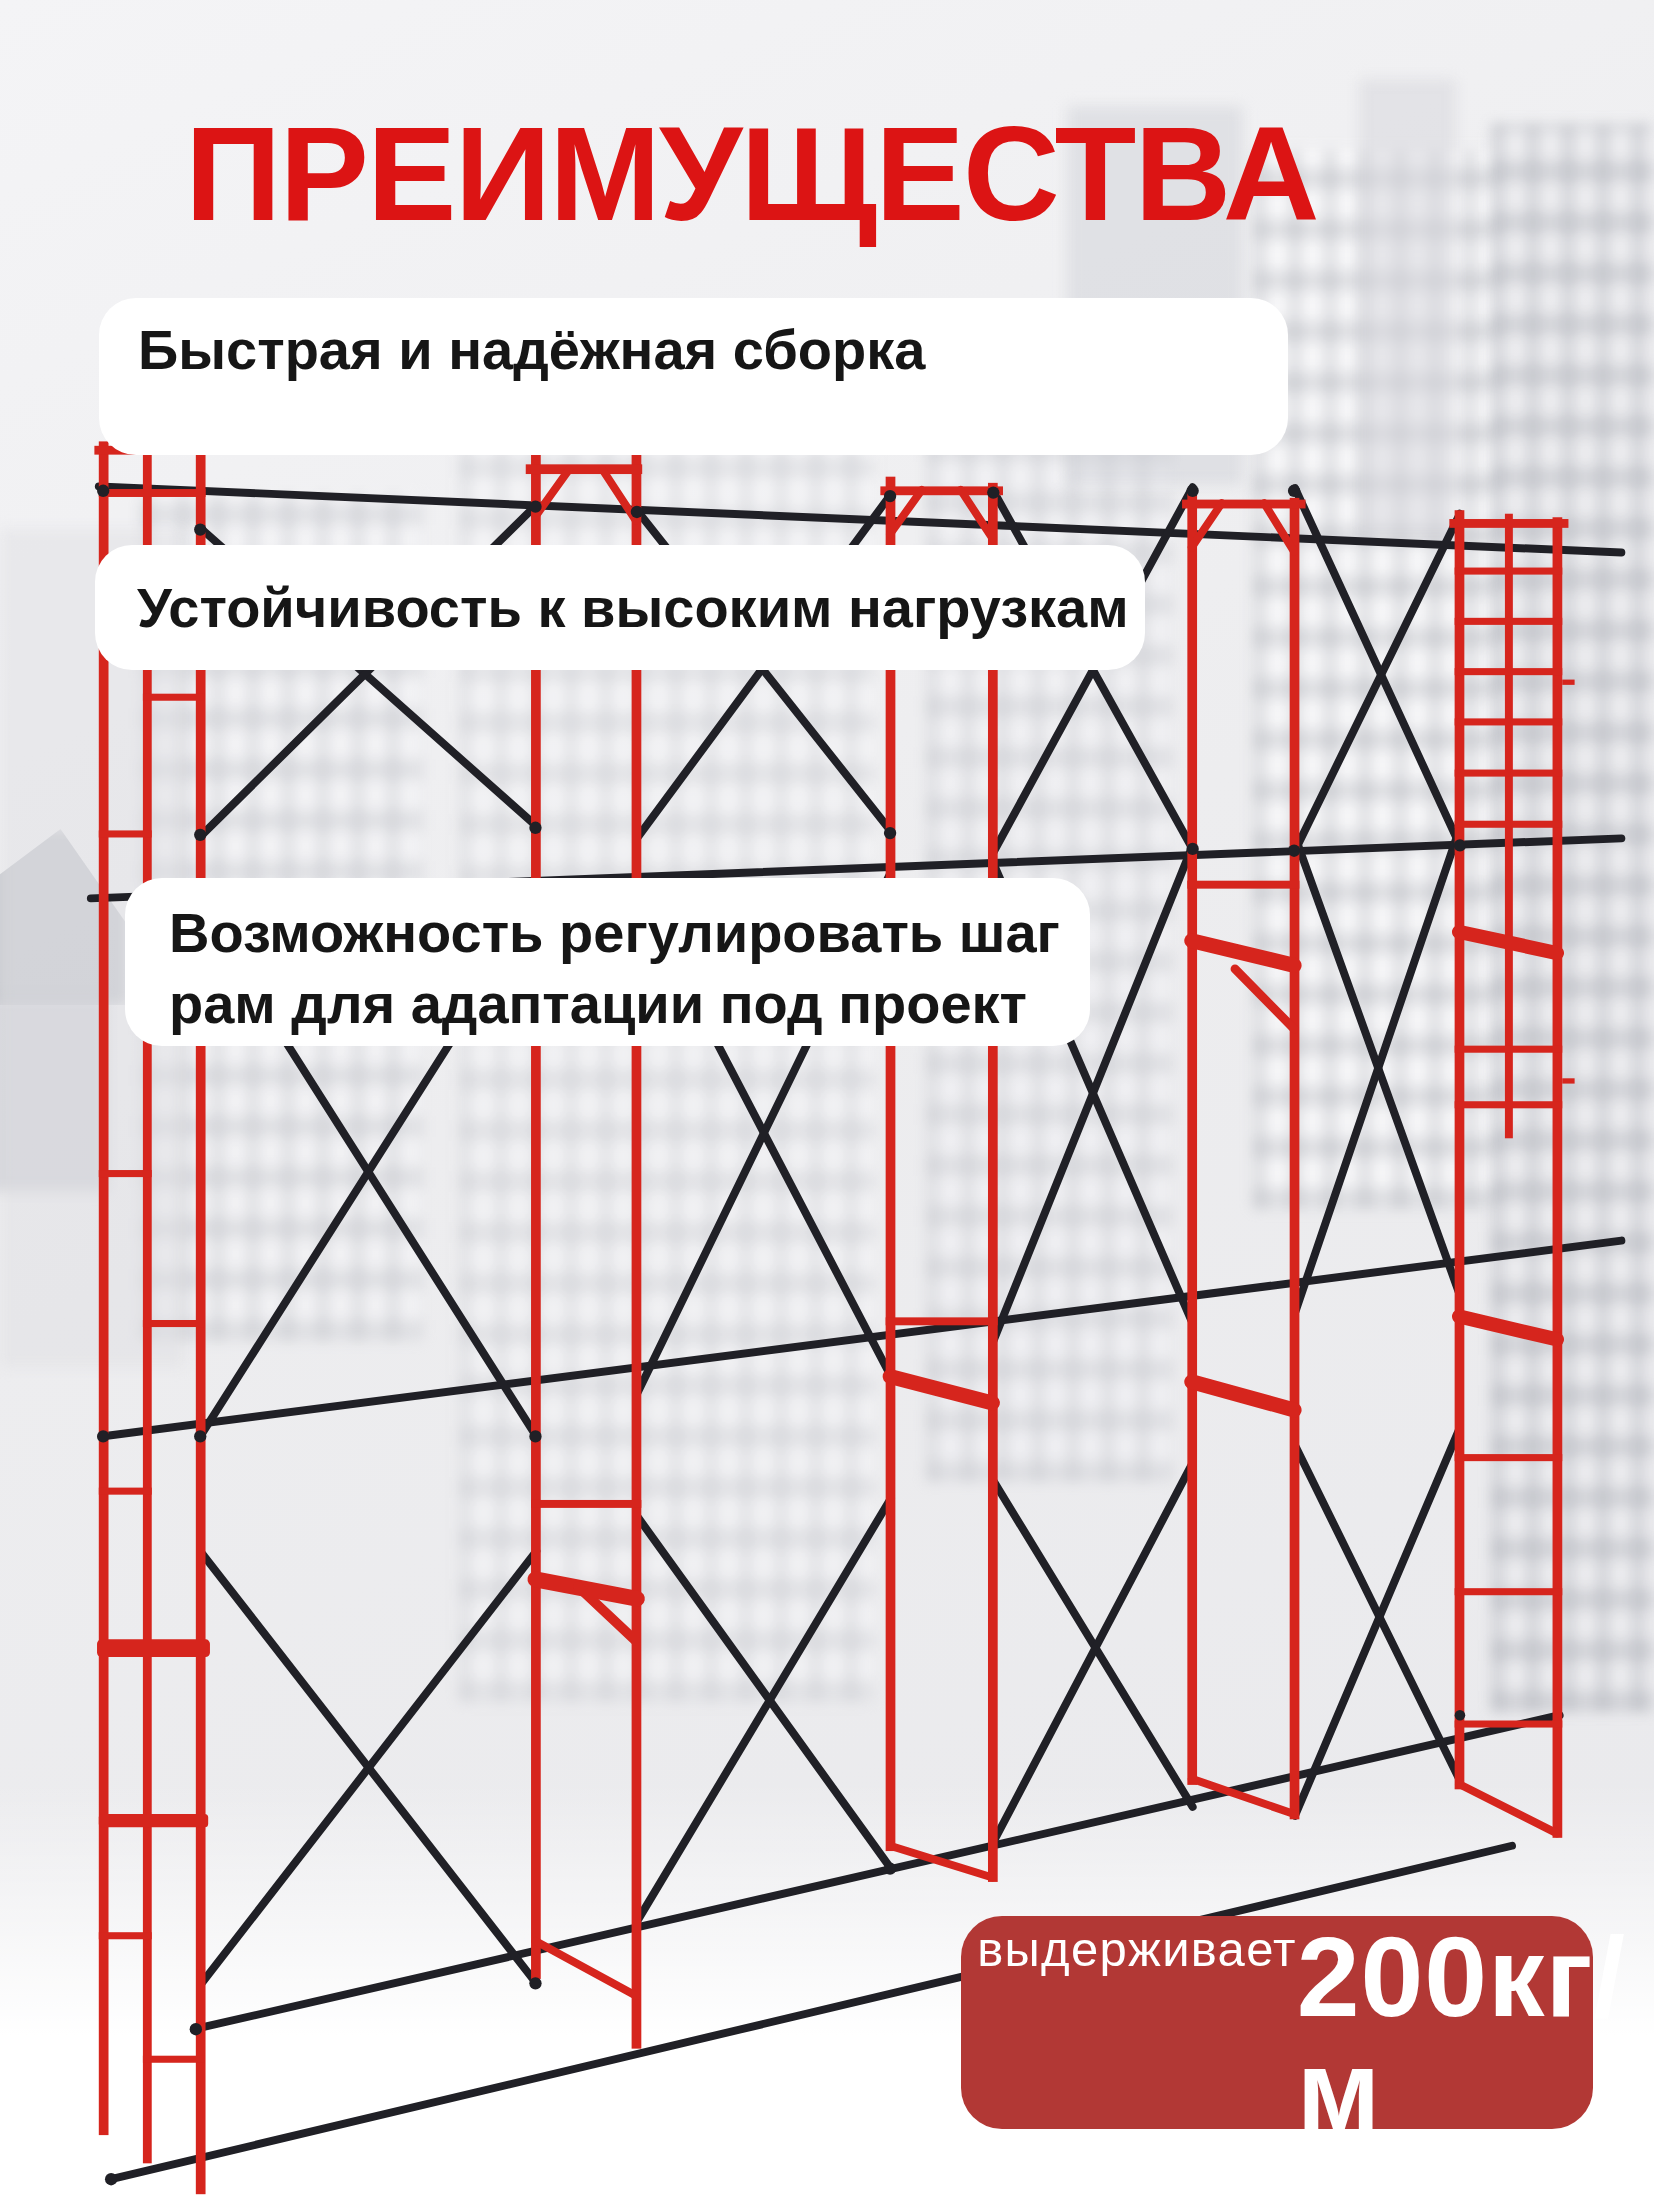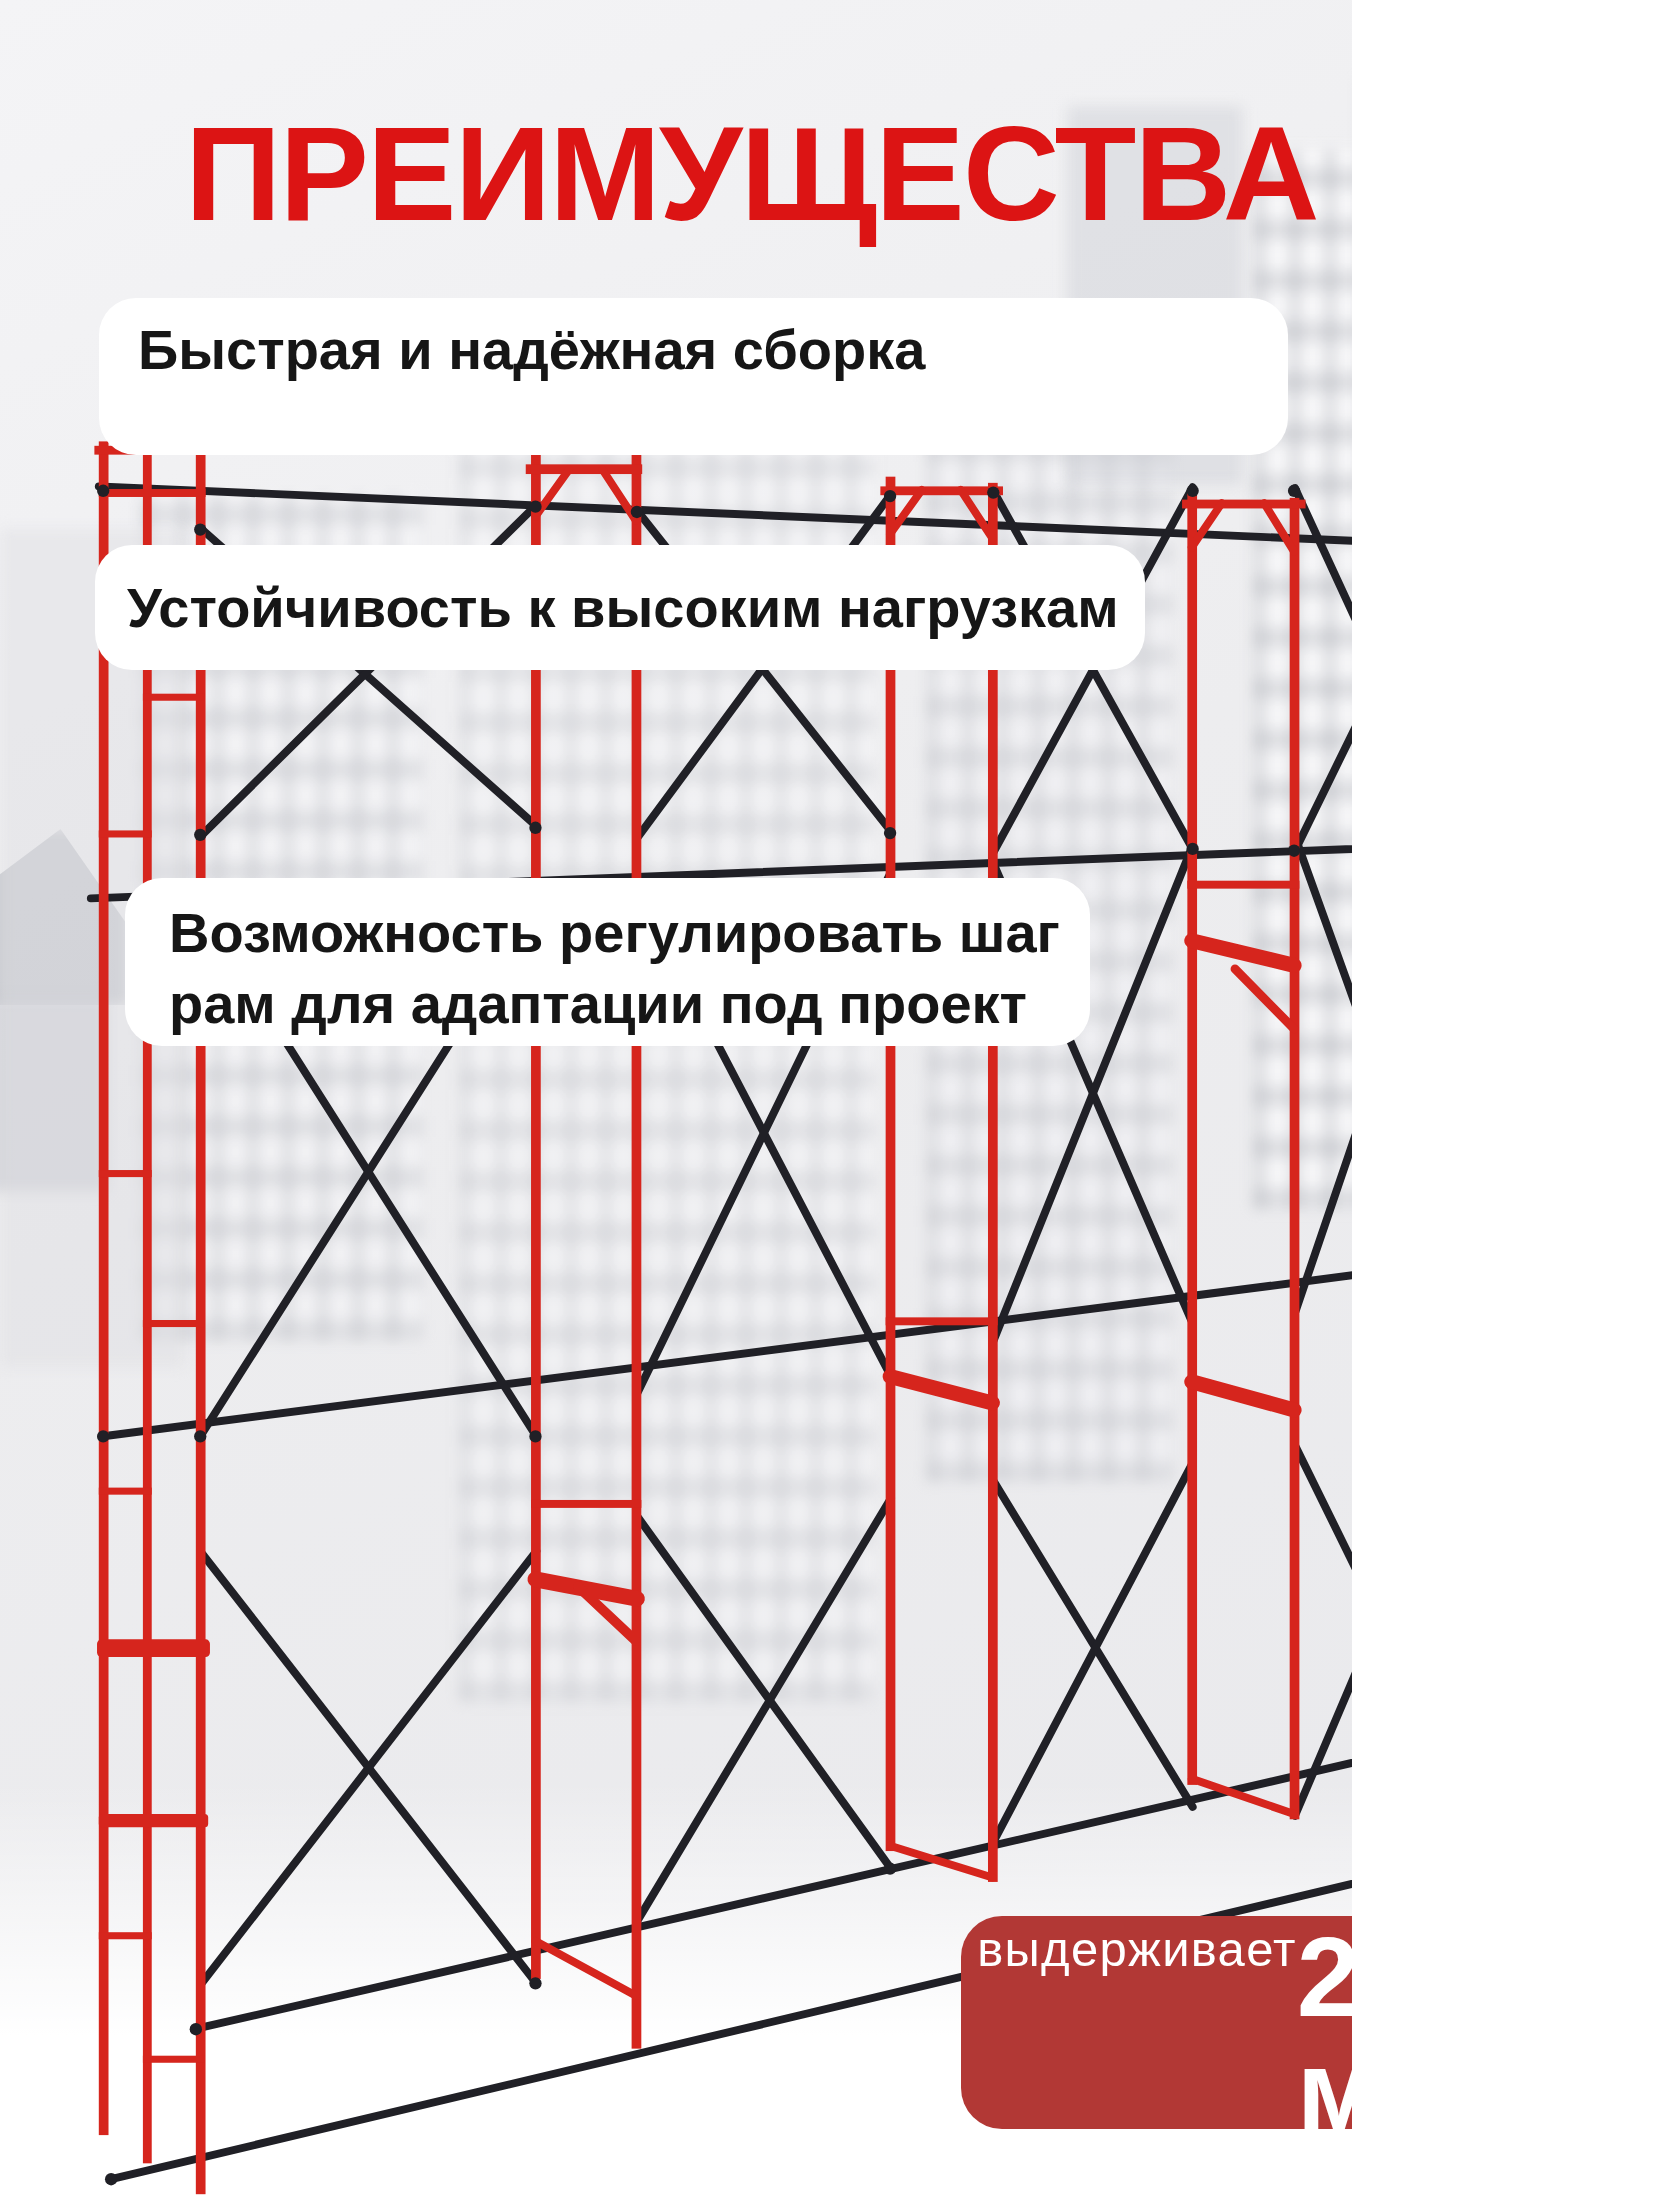--- a/index.html
+++ b/index.html
@@ -6,21 +6,21 @@
     --title-red:#dc1414;
     --badge-red:#b23835;
     --frame-red:#d6251d;
     --brace-black:#202026;
     --text-dark:#161616;
     --bg-gray:#ecedef;
     --win:rgba(138,142,152,.30);
   }
   html,body{margin:0;padding:0;}
   body{font-family:"Liberation Sans","DejaVu Sans",sans-serif;background:#fff;}
-  .poster{position:relative;width:1352px;height:2206px;overflow:hidden;
+  .poster{position:relative;width:1654px;height:2206px;overflow:hidden;
           background:linear-gradient(155deg,#f4f4f6 0%,#ededef 45%,#e9e9ec 100%);}
   
   .city{position:absolute;inset:0;z-index:0;}
   .tower{position:absolute;filter:blur(6.2px);border-radius:3.5px;}
   .grid{background-image:
       repeating-linear-gradient(90deg,var(--win) 0 14px,transparent 14px 35px),
       repeating-linear-gradient(0deg,var(--win) 0 21px,transparent 21px 51px);}
   .t-a{left:141px;top:494px;width:282px;height:847px;background-color:rgba(248,248,250,.85);opacity:.55;}
   .t-b{left:459px;top:379px;width:415px;height:1323px;background-color:rgba(250,250,252,.92);opacity:.45;}
   .t-c{left:926px;top:335px;width:247px;height:1147px;background-color:rgba(244,244,247,.9);opacity:.5;}
@@ -39,21 +39,21 @@
   
   .title{position:absolute;left:185px;top:104px;z-index:5;margin:0;
       font-size:134px;font-weight:700;letter-spacing:-1.8px;line-height:1.05;
       color:var(--title-red);font-family:"Liberation Sans","DejaVu Sans",sans-serif;
       font-stretch:condensed;white-space:nowrap;}
   .card{position:absolute;z-index:5;background:#ffffff;border-radius:37px;
       color:var(--text-dark);font-weight:700;}
   .card .ln{display:block;white-space:nowrap;}
   .card-1{left:99px;top:298px;width:1189px;height:157px;padding:17.6px 0 0 39px;
       font-size:56px;line-height:67px;box-sizing:border-box;}
-  .card-2{left:95px;top:545px;width:1050px;height:125px;padding:30px 0 0 32px;
+  .card-2{left:95px;top:545px;width:1050px;height:125px;padding:30px 0 0 42px;
       font-size:56px;box-sizing:border-box;}
   .card-3{left:94px;top:878px;width:965px;height:168px;padding:19.4px 0 0 44px;
       font-size:56px;line-height:71px;box-sizing:border-box;margin-left:31px;}
   .badge{position:absolute;left:961px;top:1916px;width:632px;height:213px;z-index:5;
       background:var(--badge-red);border-radius:41px;color:#fff;box-sizing:border-box;
       display:flex;flex-direction:row;justify-content:center;padding:5.3px 0 0 49px;}
   .badge .label{font-size:49px;font-weight:400;letter-spacing:1.3px;line-height:56px;}
   .badge .value{font-size:113px;font-weight:700;letter-spacing:0.9px;line-height:113px;}
 </style>
 </head>

